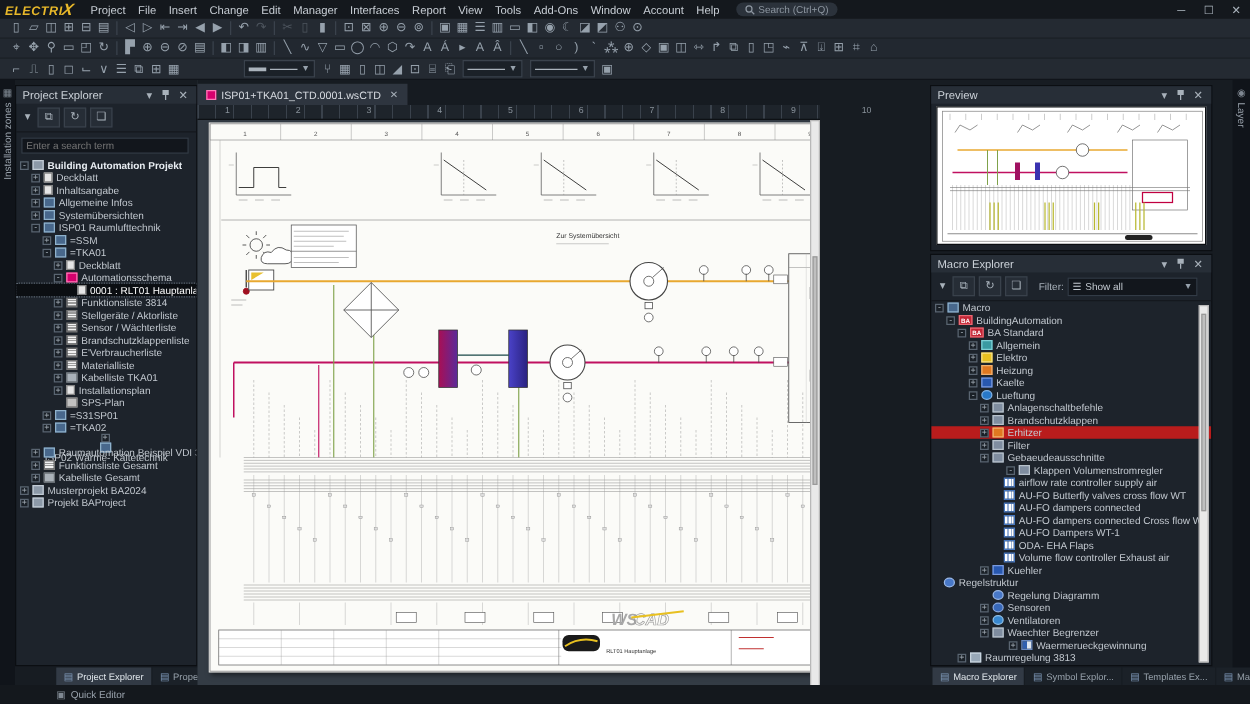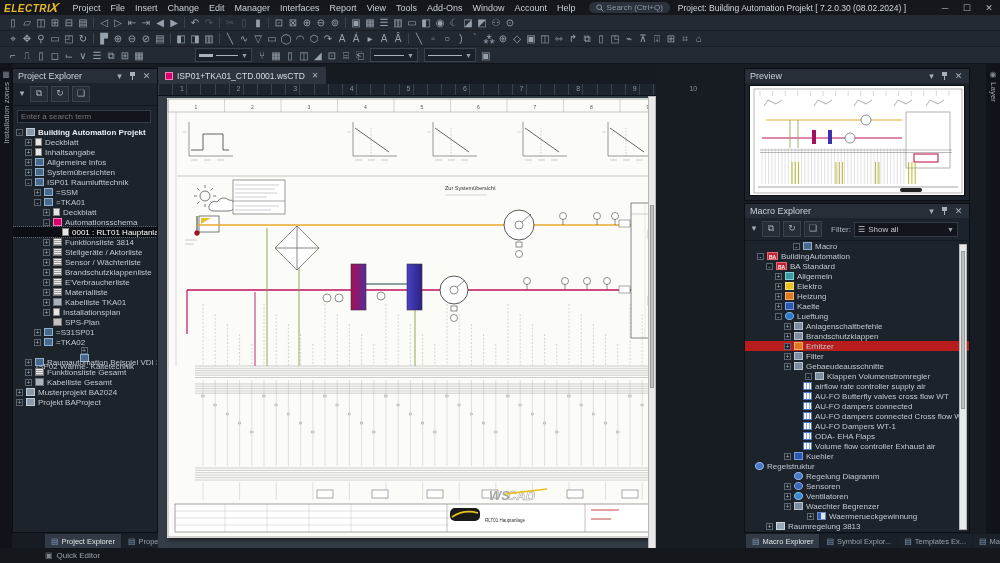--- a/index.html
+++ b/index.html
@@ -129,21 +129,20 @@
         <span class="menu-item">Account</span>
         <span class="menu-item">Help</span>
       </div>
     <div id="searchpill">
       <svg width="8" height="8" viewBox="0 0 8 8">
           <circle cx="3.2" cy="3.2" r="2.4" fill="none" stroke="#8d96a0" stroke-width="1"></circle>
           <line x1="5" y1="5" x2="7.4" y2="7.4" stroke="#8d96a0" stroke-width="1"></line>
         </svg>
       <span>Search (Ctrl+Q)</span>
     </div>
-    <span id="wintitle">Project: Building Automation Projekt  [ 7.2.0.30 (08.02.2024) ]</span>
     <div class="winbtns">
       <span class="winbtn">─</span>
       <span class="winbtn">☐</span>
       <span class="winbtn close">✕</span>
     </div>
   </div>
 
   <div id="tb1" class="toolbar">
       <span class="tbi">▯</span>
       <span class="tbi">▱</span>
@@ -985,21 +984,21 @@
         <span class="pti">❏</span>
         <span class="filterlbl" style="margin-left: 6px;">Filter:</span>
         <span class="filtersel">
           <span class="bico">☰</span>
           <span>Show all</span>
           <span class="sp"></span>
           <span class="caret">▼</span>
         </span>
       </div>
     <div class="tree" id="mtree">
-        <div class="trow" style="padding-left: 3px; margin-left: 45px;">
+        <div class="trow" style="padding-left: 3px;">
           <span class="exp">-</span>
           <span class="tico ic-fold"></span>
           <span class="tlabel">Macro</span>
         </div>
         <div class="trow" style="padding-left: 12px;">
           <span class="exp">-</span>
           <span class="tico ic-ba">BA</span>
           <span class="tlabel">BuildingAutomation</span>
         </div>
         <div class="trow" style="padding-left: 21px;">

